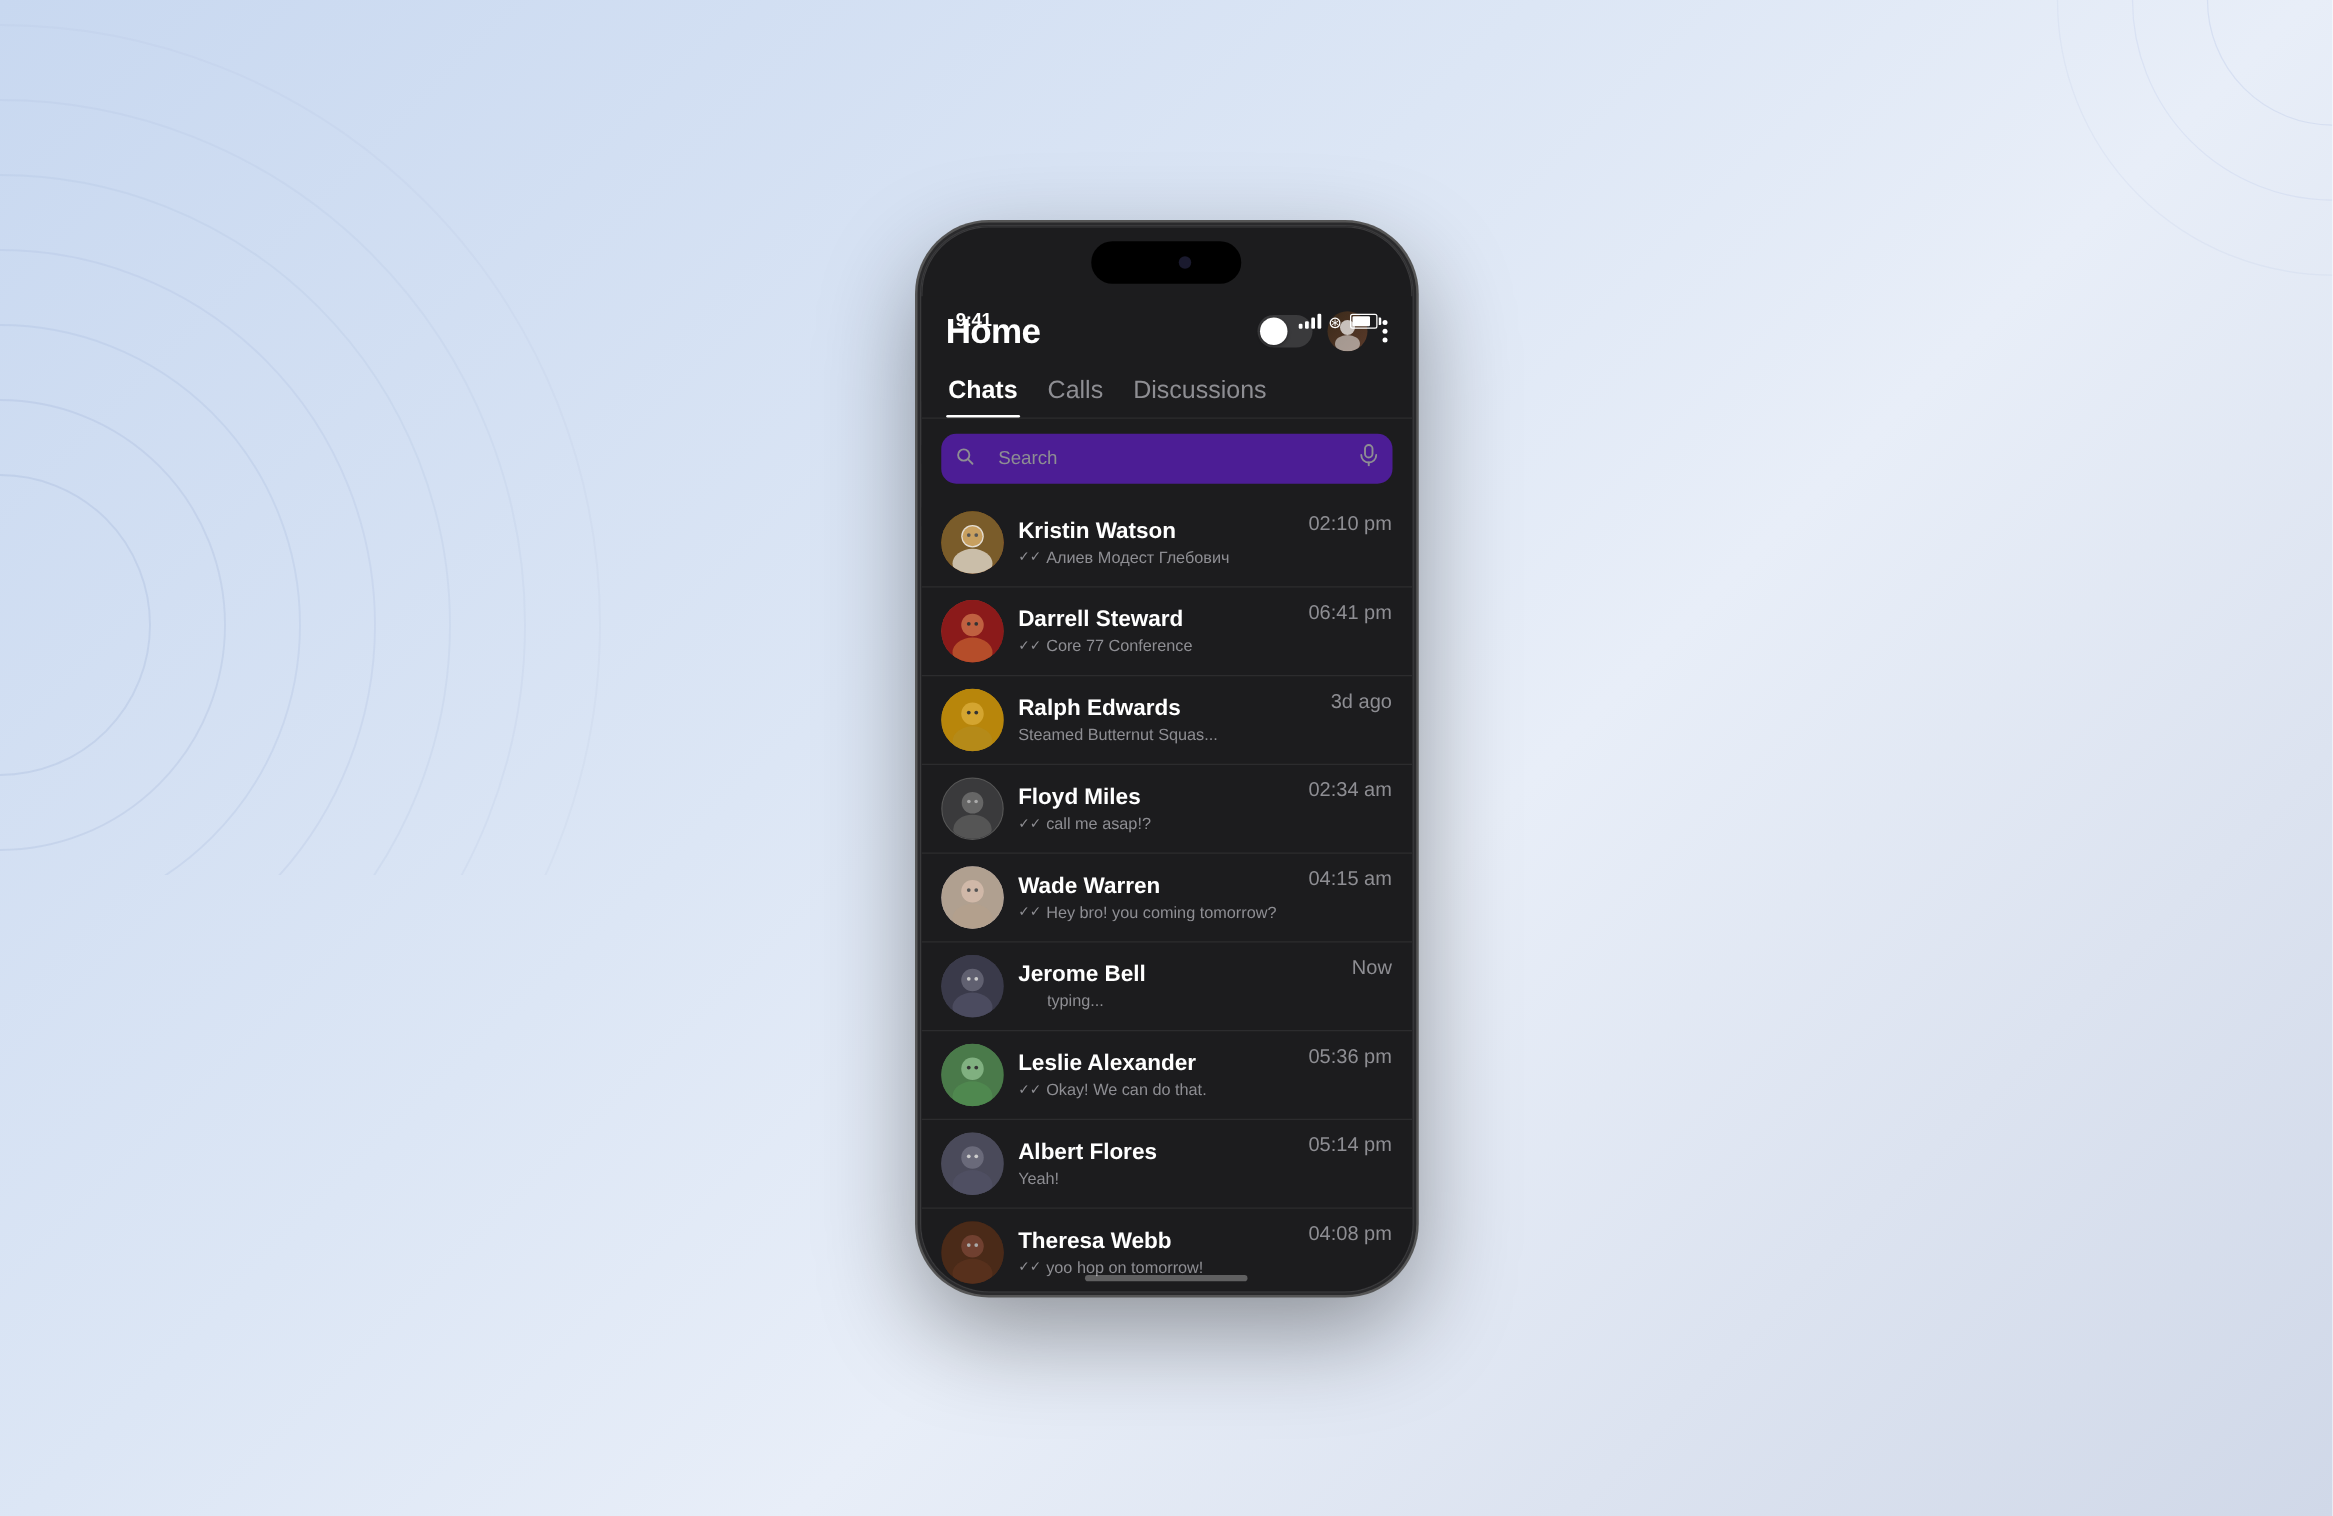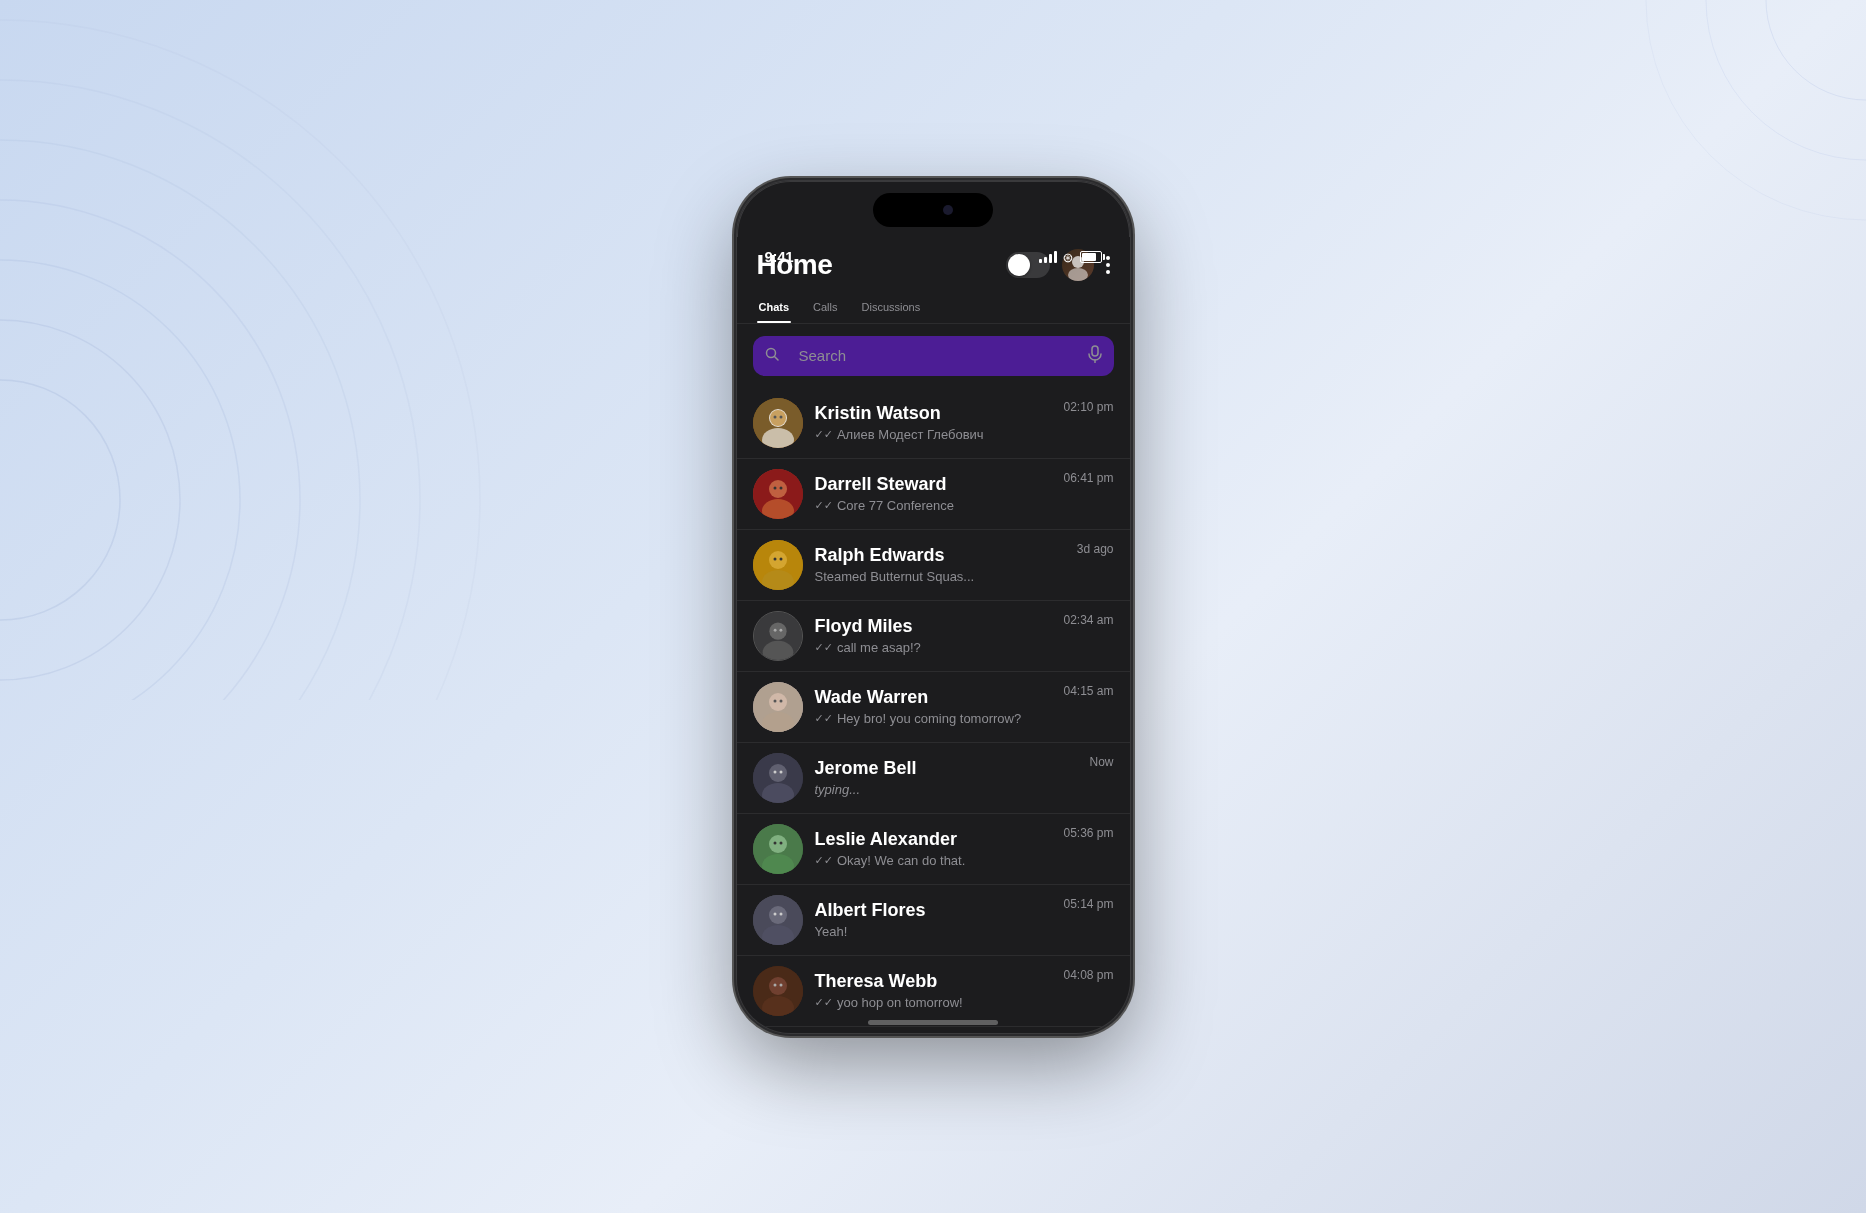--- a/index.html
+++ b/index.html
@@ -215,21 +215,21 @@
     .tabs {
       display: flex;
       padding: 4px 20px 0;
       gap: 20px;
       border-bottom: 1px solid #2c2c2e;
     }
 
     .tab {
       padding: 8px 2px 10px;
       color: #8e8e93;
-      font-size: 11px;
+      font-size: 20px;
       font-weight: 500;
       cursor: pointer;
       position: relative;
     }
 
     .tab.active {
       color: #fff;
       font-weight: 600;
     }
 
@@ -321,32 +321,32 @@
       white-space: nowrap;
       overflow: hidden;
       text-overflow: ellipsis;
       display: flex;
       align-items: center;
       gap: 4px;
     }
 
     .chat-preview.typing {
       color: #8e8e93;
-      font-style: italic;
+      margin-left: 23px;
     }
 
     .checkmark {
       color: #8e8e93;
       font-size: 11px;
       flex-shrink: 0;
     }
 
     .chat-time {
       color: #8e8e93;
-      font-size: 12px;
+      font-size: 16px;
       flex-shrink: 0;
       align-self: flex-start;
       margin-top: 2px;
     }
 
     
     .avatar-kristin { background: linear-gradient(135deg, #8b6914, #a0522d); }
     .avatar-darrell { background: linear-gradient(135deg, #c0392b, #7b241c); }
     .avatar-ralph { background: linear-gradient(135deg, #d4a017, #8b6914); }
     .avatar-floyd { background: #3a3a3c; }

